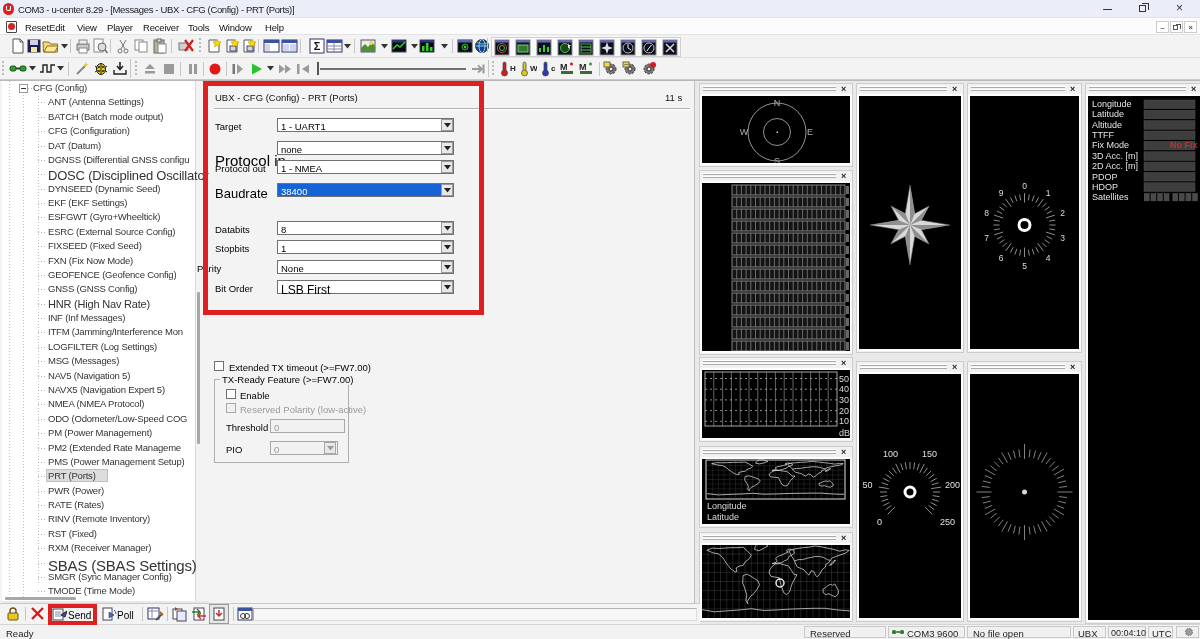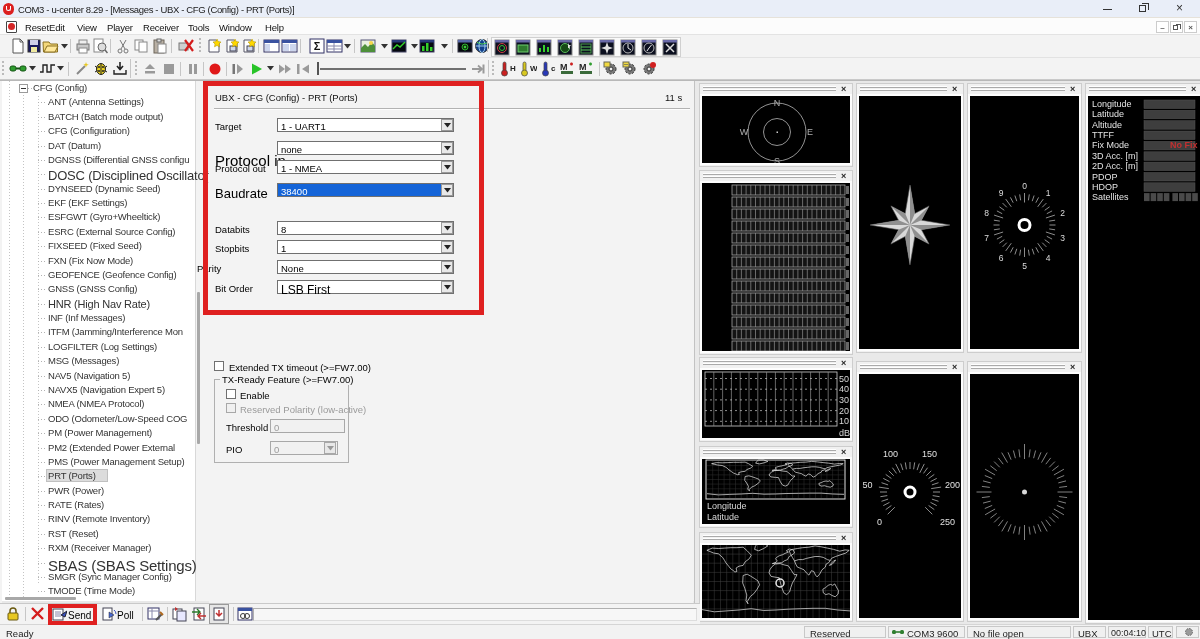--- a/index.html
+++ b/index.html
@@ -394,34 +394,34 @@
 <div class="tx" style="left:48px;top:370px;font-size:9.5px;letter-spacing:-0.2px;color:#333">NAV5 (Navigation 5)</div>
 <div class="ab" style="left:38px;top:390px;width:8px;height:1px;background:repeating-linear-gradient(90deg,#b2b2b2 0 1px,transparent 1px 3px)"></div>
 <div class="tx" style="left:48px;top:384px;font-size:9.5px;letter-spacing:-0.2px;color:#333">NAVX5 (Navigation Expert 5)</div>
 <div class="ab" style="left:38px;top:404px;width:8px;height:1px;background:repeating-linear-gradient(90deg,#b2b2b2 0 1px,transparent 1px 3px)"></div>
 <div class="tx" style="left:48px;top:398px;font-size:9.5px;letter-spacing:-0.2px;color:#333">NMEA (NMEA Protocol)</div>
 <div class="ab" style="left:38px;top:419px;width:8px;height:1px;background:repeating-linear-gradient(90deg,#b2b2b2 0 1px,transparent 1px 3px)"></div>
 <div class="tx" style="left:48px;top:413px;font-size:9.5px;letter-spacing:-0.2px;color:#333">ODO (Odometer/Low-Speed COG</div>
 <div class="ab" style="left:38px;top:433px;width:8px;height:1px;background:repeating-linear-gradient(90deg,#b2b2b2 0 1px,transparent 1px 3px)"></div>
 <div class="tx" style="left:48px;top:427px;font-size:9.5px;letter-spacing:-0.2px;color:#333">PM (Power Management)</div>
 <div class="ab" style="left:38px;top:448px;width:8px;height:1px;background:repeating-linear-gradient(90deg,#b2b2b2 0 1px,transparent 1px 3px)"></div>
-<div class="tx" style="left:48px;top:442px;font-size:9.5px;letter-spacing:-0.2px;color:#333">PM2 (Extended Power External</div>
+<div class="tx" style="left:48px;top:442px;font-size:9.5px;letter-spacing:-0.2px;color:#333">PM2 (Extended Rate Manageme</div>
 <div class="ab" style="left:38px;top:462px;width:8px;height:1px;background:repeating-linear-gradient(90deg,#b2b2b2 0 1px,transparent 1px 3px)"></div>
 <div class="tx" style="left:48px;top:456px;font-size:9.5px;letter-spacing:-0.2px;color:#333">PMS (Power Management Setup)</div>
 <div class="ab" style="left:38px;top:476px;width:8px;height:1px;background:repeating-linear-gradient(90deg,#b2b2b2 0 1px,transparent 1px 3px)"></div>
 <div class="ab" style="left:46px;top:469px;width:62px;height:13px;background:#dcdcdc;border:1px solid #c0c0c0"></div>
 <div class="tx" style="left:48px;top:470px;font-size:9.5px;letter-spacing:-0.2px;color:#333">PRT (Ports)</div>
 <div class="ab" style="left:38px;top:491px;width:8px;height:1px;background:repeating-linear-gradient(90deg,#b2b2b2 0 1px,transparent 1px 3px)"></div>
 <div class="tx" style="left:48px;top:485px;font-size:9.5px;letter-spacing:-0.2px;color:#333">PWR (Power)</div>
 <div class="ab" style="left:38px;top:505px;width:8px;height:1px;background:repeating-linear-gradient(90deg,#b2b2b2 0 1px,transparent 1px 3px)"></div>
 <div class="tx" style="left:48px;top:499px;font-size:9.5px;letter-spacing:-0.2px;color:#333">RATE (Rates)</div>
 <div class="ab" style="left:38px;top:519px;width:8px;height:1px;background:repeating-linear-gradient(90deg,#b2b2b2 0 1px,transparent 1px 3px)"></div>
 <div class="tx" style="left:48px;top:513px;font-size:9.5px;letter-spacing:-0.2px;color:#333">RINV (Remote Inventory)</div>
 <div class="ab" style="left:38px;top:534px;width:8px;height:1px;background:repeating-linear-gradient(90deg,#b2b2b2 0 1px,transparent 1px 3px)"></div>
-<div class="tx" style="left:48px;top:528px;font-size:9.5px;letter-spacing:-0.2px;color:#333">RST (Reset)</div>
+<div class="tx" style="left:48px;top:528px;font-size:9.5px;letter-spacing:-0.2px;color:#333">RST (Fixed)</div>
 <div class="ab" style="left:38px;top:548px;width:8px;height:1px;background:repeating-linear-gradient(90deg,#b2b2b2 0 1px,transparent 1px 3px)"></div>
 <div class="tx" style="left:48px;top:542px;font-size:9.5px;letter-spacing:-0.2px;color:#333">RXM (Receiver Manager)</div>
 <div class="ab" style="left:38px;top:563px;width:8px;height:1px;background:repeating-linear-gradient(90deg,#b2b2b2 0 1px,transparent 1px 3px)"></div>
 <div class="tx" style="left:48px;top:557px;font-size:15px;letter-spacing:-0.2px;color:#333">SBAS (SBAS Settings)</div>
 <div class="ab" style="left:38px;top:577px;width:8px;height:1px;background:repeating-linear-gradient(90deg,#b2b2b2 0 1px,transparent 1px 3px)"></div>
 <div class="tx" style="left:48px;top:571px;font-size:9.5px;letter-spacing:-0.2px;color:#333">SMGR (Sync Manager Config)</div>
 <div class="ab" style="left:38px;top:591px;width:8px;height:1px;background:repeating-linear-gradient(90deg,#b2b2b2 0 1px,transparent 1px 3px)"></div>
 <div class="tx" style="left:48px;top:585px;font-size:9.5px;letter-spacing:-0.2px;color:#333">TMODE (Time Mode)</div>
 <div class="ab" style="left:197px;top:292px;width:3px;height:152px;background:#a8a8a8;border-radius:1px"></div>
 <div class="ab" style="left:5px;top:597px;width:71px;height:3px;background:#a8a8a8;border-radius:1px"></div>

